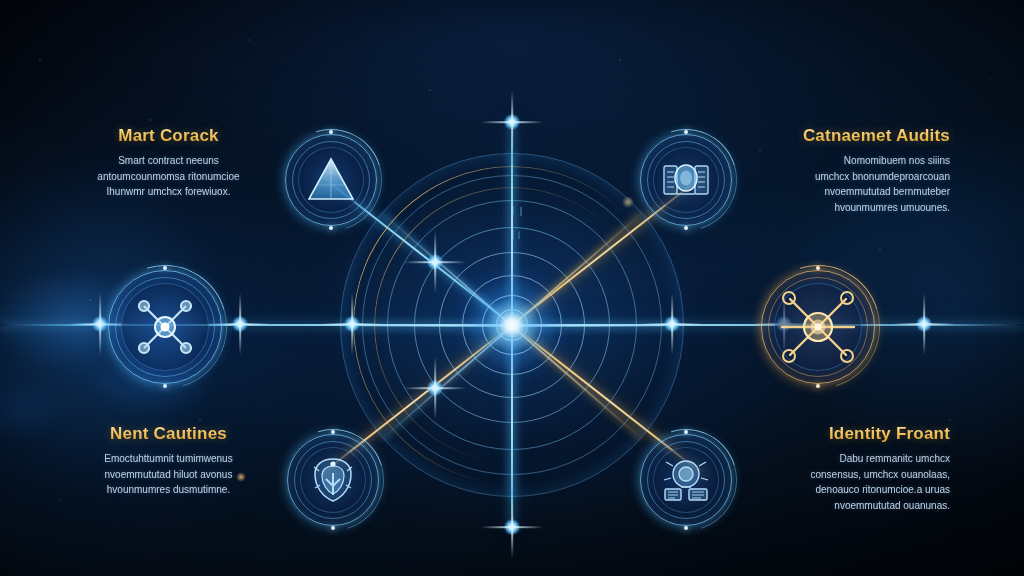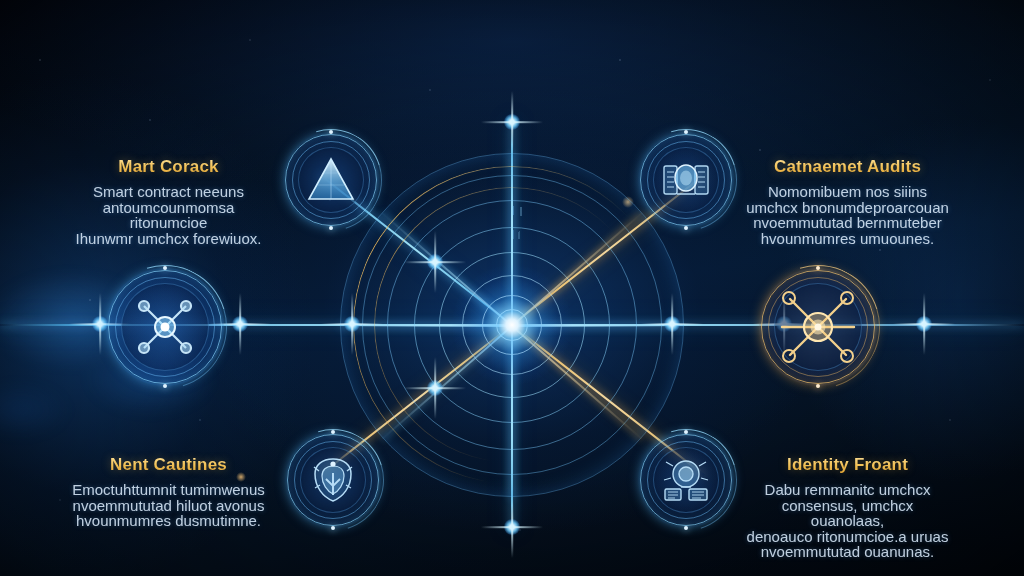--- a/index.html
+++ b/index.html
@@ -204,43 +204,43 @@
   .node.gold .ring-o { border-color:rgba(255,200,105,0.7); box-shadow:0 0 12px rgba(255,180,70,0.5), inset 0 0 14px rgba(255,170,60,0.22); }
   .node.gold .ring-m { border-color:rgba(255,195,100,0.42); }
   .node.gold .arc-a  { border-top-color:rgba(255,210,130,0.7); border-right-color:rgba(255,195,100,0.4); }
   .node.gold .halo   { background:radial-gradient(circle, rgba(110,80,30,0.35) 0%, rgba(40,60,120,0.3) 55%, rgba(0,0,0,0) 82%); }
   .node.gold .dot    { background:#ffeccf; box-shadow:0 0 7px rgba(255,205,130,0.95); }
 
   
   .node.side { width:118px; height:118px; margin:-59px 0 0 -59px; }
 
   
-  .block { position:absolute; width:205px; z-index:25;margin-top:31px; }
+  .block { position:absolute; width:205px; z-index:25; }
   .block.left  { text-align:left; }
   .block.right { text-align:left; }
   .b-head {
     font-size:17px; font-weight:bold; letter-spacing:0.2px;
     color:#f2c45a;
     background:linear-gradient(180deg,#ffe7a8 0%,#f3c45c 50%,#d99b2c 100%);
     -webkit-background-clip:text; background-clip:text;
     -webkit-text-fill-color:transparent;
     text-shadow:0 0 10px rgba(240,180,60,0.35);
     margin-bottom:7px;
     white-space:nowrap;
   }
   .b-body {
-    font-size:15px; line-height:15.5px;
+    font-size:10px; line-height:15.5px;
     color:rgba(216,232,248,0.88);
     text-shadow:0 0 5px rgba(100,170,240,0.4);
     filter:blur(0.3px);
   }
   .b-body span { display:block; }
 
   .block.left .b-head, .block.left .b-body { text-align:center; }
-  .block.right .b-head, .block.right .b-body { text-align:center; }
+  .block.right .b-head, .block.right .b-body { text-align:right; }
 
   .flare {
     position:absolute; border-radius:50%; pointer-events:none; z-index:6;
   }
 </style>
 </head>
 <body>
 
 <div class="stage">
 

